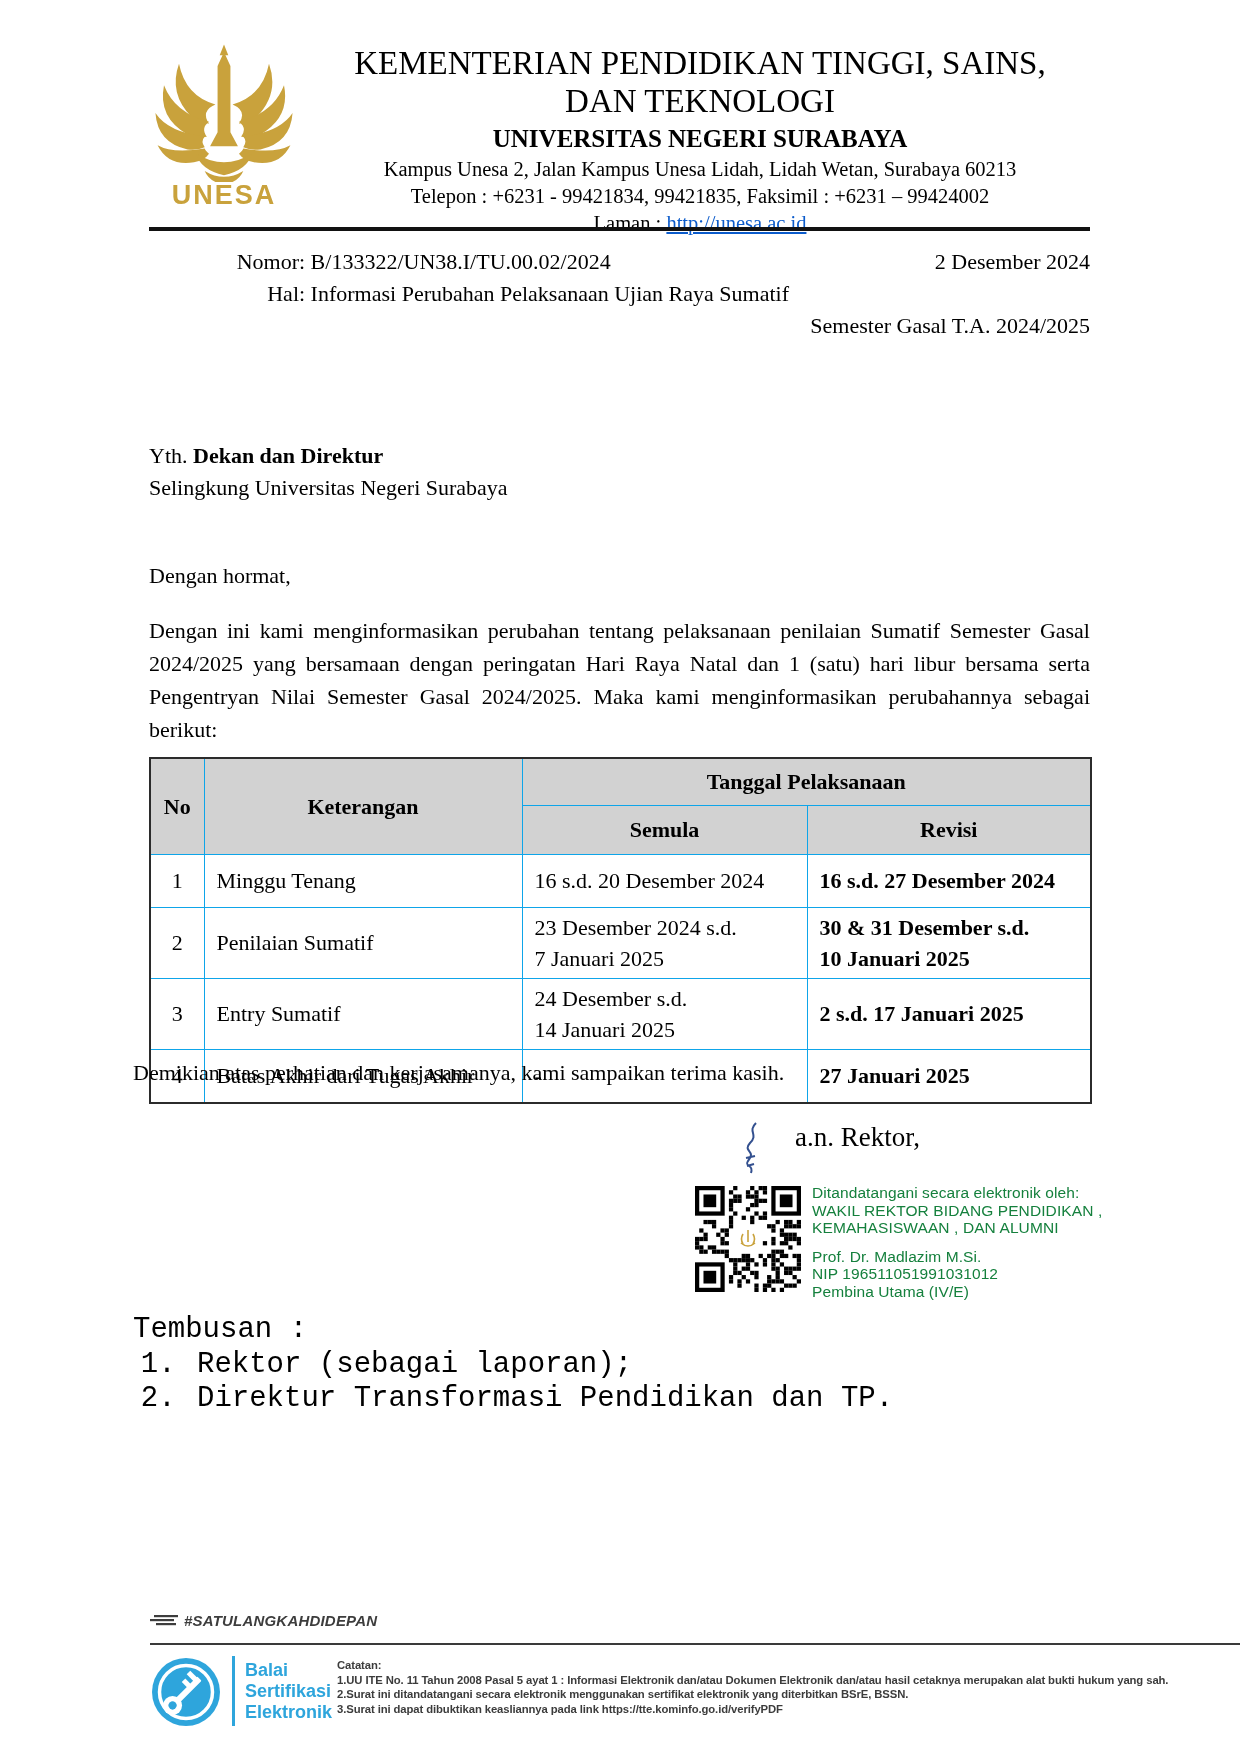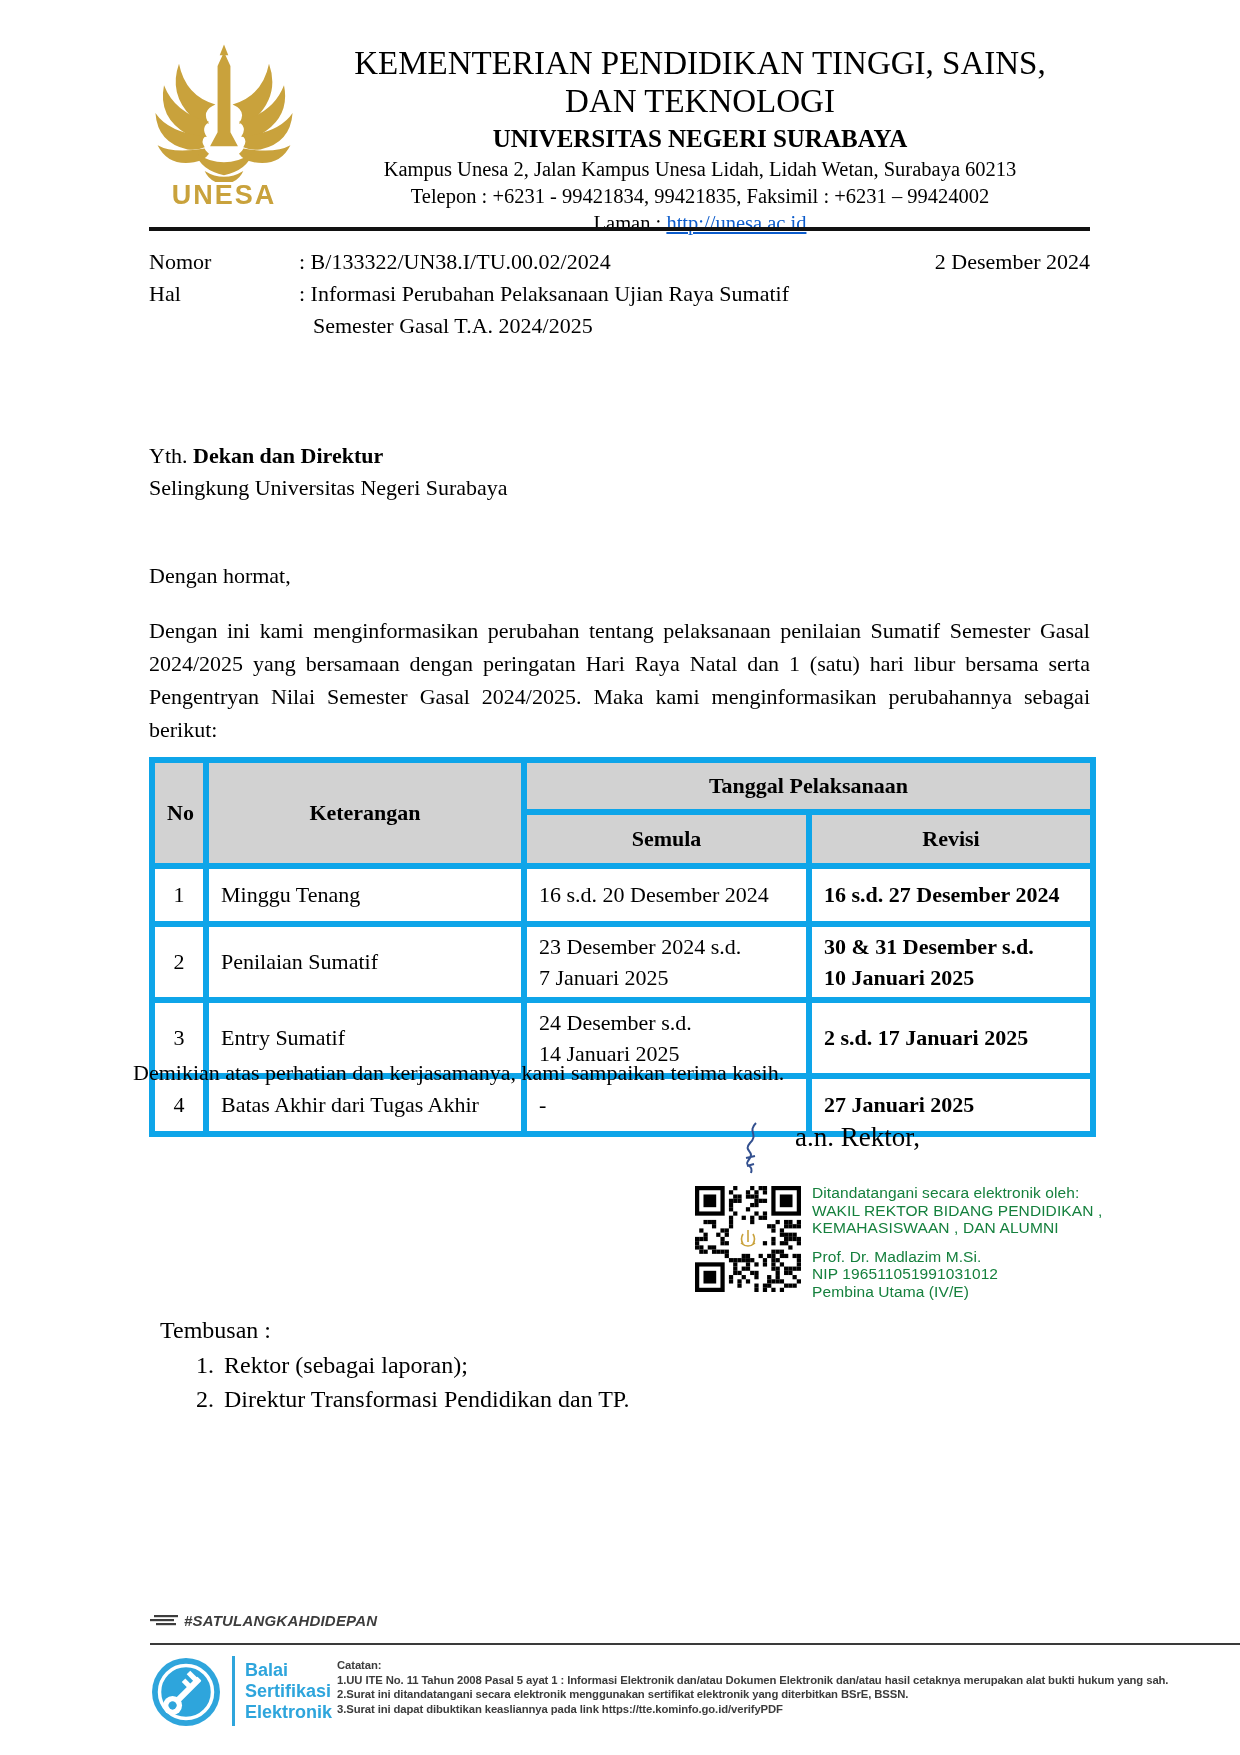--- a/index.html
+++ b/index.html
@@ -13,57 +13,57 @@
   .logo-box{width:172px;flex:0 0 172px;text-align:center;}
   .logo-box svg{display:block;margin:0 auto;}
   .logo-text{font-family:"Liberation Sans",sans-serif;font-weight:700;font-size:27px;color:#C9A23C;letter-spacing:2px;line-height:26px;}
   .lh-center{flex:1;text-align:center;padding-top:2px;}
   .lh-ministry{font-size:33px;line-height:38px;letter-spacing:0px;}
   .lh-univ{font-size:25px;font-weight:700;line-height:34px;margin-top:2px;}
   .lh-addr{font-size:20.5px;line-height:27px;}
   .lh-link{color:#0B5BCB;text-decoration:underline;}
   .rule{position:absolute;top:227px;left:149px;width:941px;height:0;border-top:4px solid #111;}
   
-  .meta{position:absolute;top:246px;left:149px;width:941px;font-size:22px;line-height:32px;}
+  .meta{position:absolute;top:246px;left:149px;width:941px;font-size:22px;line-height:32px;text-align:right;}
   .meta-row{display:flex;}
   .meta-label{width:150px;flex:0 0 150px;}
   .meta-date{margin-left:auto;}
   .meta-cont{padding-left:164px;}
   
   .recipient{position:absolute;top:440px;left:149px;font-size:22px;line-height:32px;}
   .bold{font-weight:700;}
   
   .salutation{position:absolute;top:563px;left:149px;font-size:22px;}
   .paragraph{position:absolute;top:614px;left:149px;width:941px;font-size:22px;line-height:33px;text-align:justify;}
   .closing{position:absolute;top:1060px;left:133px;font-size:22px;}
   
   .sched{position:absolute;top:757px;left:149px;width:941px;border-collapse:collapse;table-layout:fixed;font-size:22px;}
   .sched col.c-no{width:54px;}
   .sched col.c-ket{width:318px;}
   .sched col.c-sem{width:285px;}
   .sched col.c-rev{width:284px;}
-  .sched th,.sched td{border:6px solid #0ea5e9;padding:4px 12px;vertical-align:middle;}
+  .sched th,.sched td{border:1px solid #0ea5e9;padding:4px 12px;vertical-align:middle;}
   .sched{border:2px solid #2b2b2b;}
   .sched thead th{background:#d2d2d2;font-weight:700;text-align:center;}
   .sched thead tr:nth-child(1) th{height:38px;}
   .sched thead tr:nth-child(2) th{height:40px;}
   .sched td.num{text-align:center;}
   .sched td{height:44px;}
   .sched td.two{white-space:pre-line;line-height:31px;}
   .sched td.rev{font-weight:700;}
   
   .an-rektor{position:absolute;top:1122px;left:740px;font-size:27px;display:flex;align-items:flex-start;gap:29px;}
   .an-rektor svg{margin:-2px 0 0 0;}
   .qr{position:absolute;top:1186px;left:695px;width:106px;height:106px;}
   .qr-center{position:absolute;top:40px;left:40px;width:26px;height:26px;}
   .esign{position:absolute;top:1184px;left:812px;font-family:"Liberation Sans",sans-serif;
          font-size:15.5px;line-height:17.5px;color:#15803d;letter-spacing:0.1px;}
   .esign .gap{height:11px;}
   
-  .tembusan{position:absolute;top:1313px;left:160px;font-size:24px;line-height:34px;}
+  .tembusan{position:absolute;top:1313px;left:133px;font-size:29px;line-height:34px;font-family:Liberation Mono, monospace;}
   .tembusan ol{margin:1px 0 0 0;padding-left:60px;}
   .tembusan li{padding-left:4px;}
   
   .tagline{position:absolute;top:1612px;left:150px;display:flex;align-items:center;gap:4px;
            font-family:Liberation Sans, sans-serif;font-style:italic;font-weight:700;
            font-size:15px;color:#3d3d3d;letter-spacing:0.2px;}
   .footer-rule{position:absolute;top:1643px;left:150px;width:1090px;border-top:2px solid #3a3a3a;}
   .footer-row{position:absolute;top:1656px;left:150px;display:flex;align-items:flex-start;}
   .bsre-sep{width:3px;background:#2EA5DC;height:70px;margin:0 10px 0 10px;}
   .bsre-name{font-family:"Liberation Sans",sans-serif;font-weight:700;font-size:18px;

